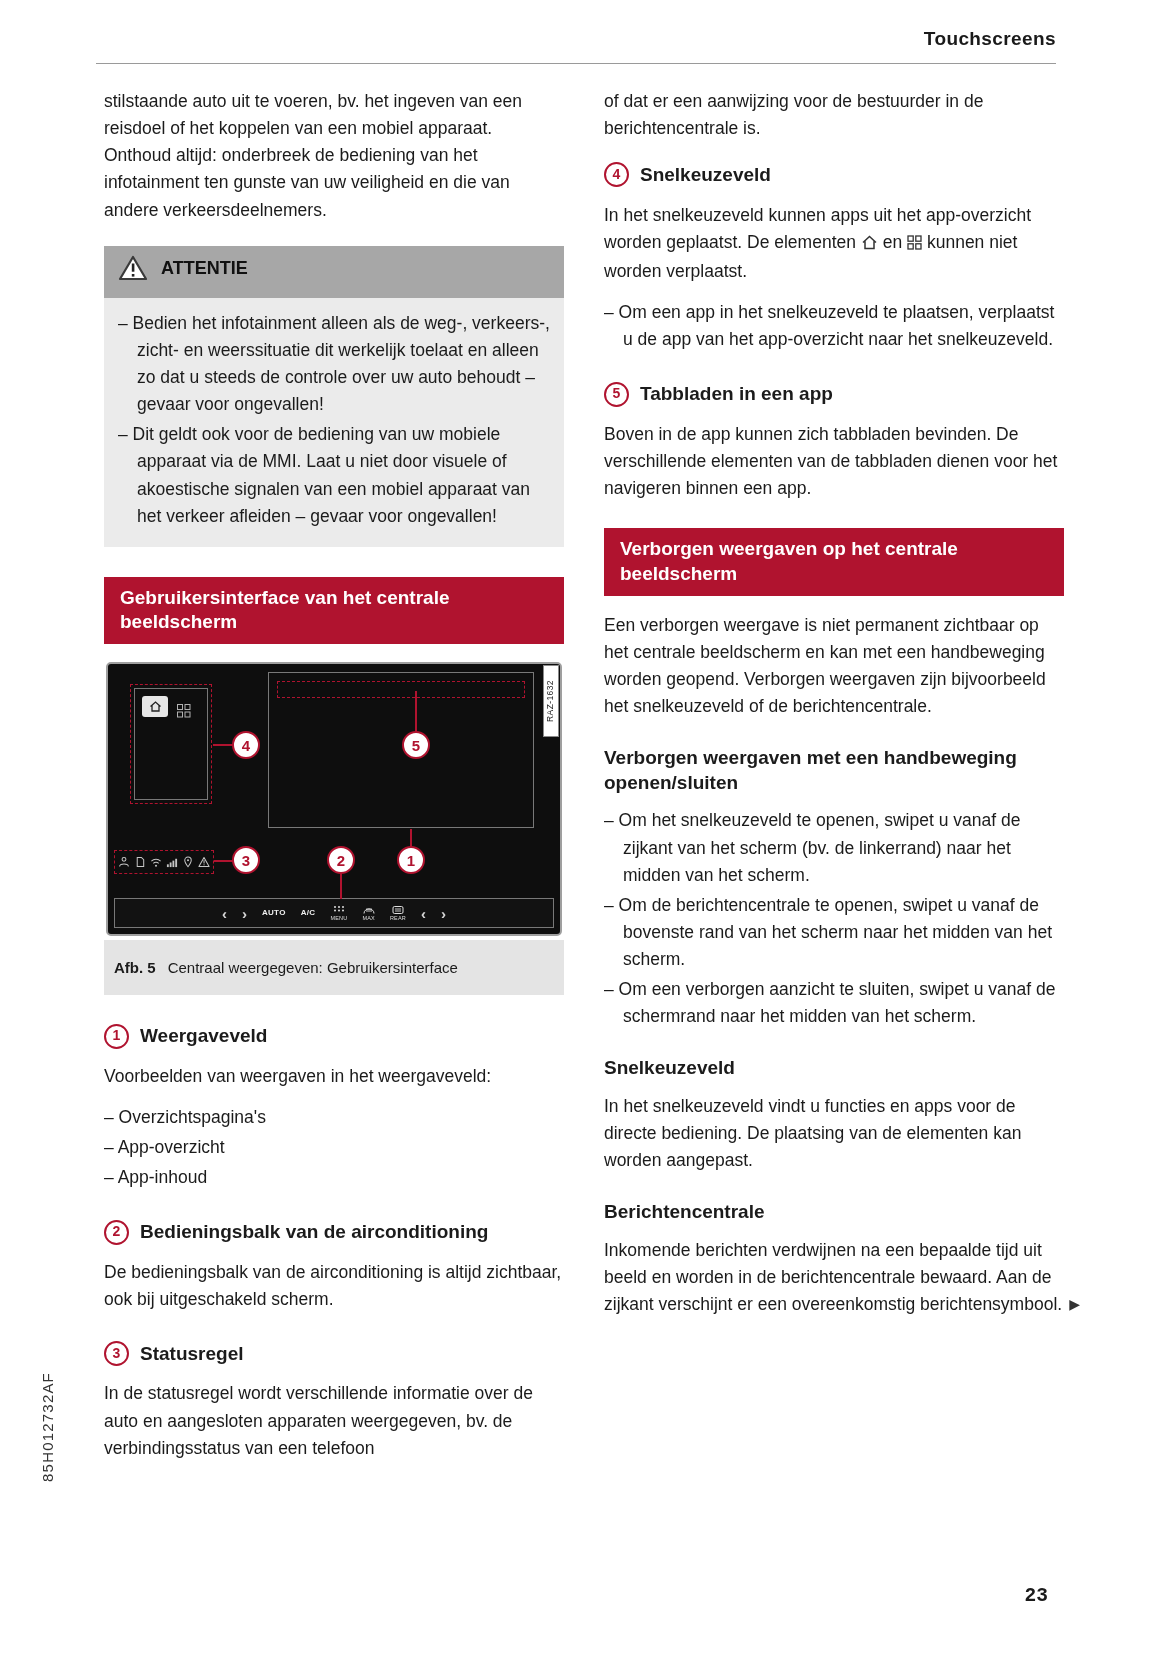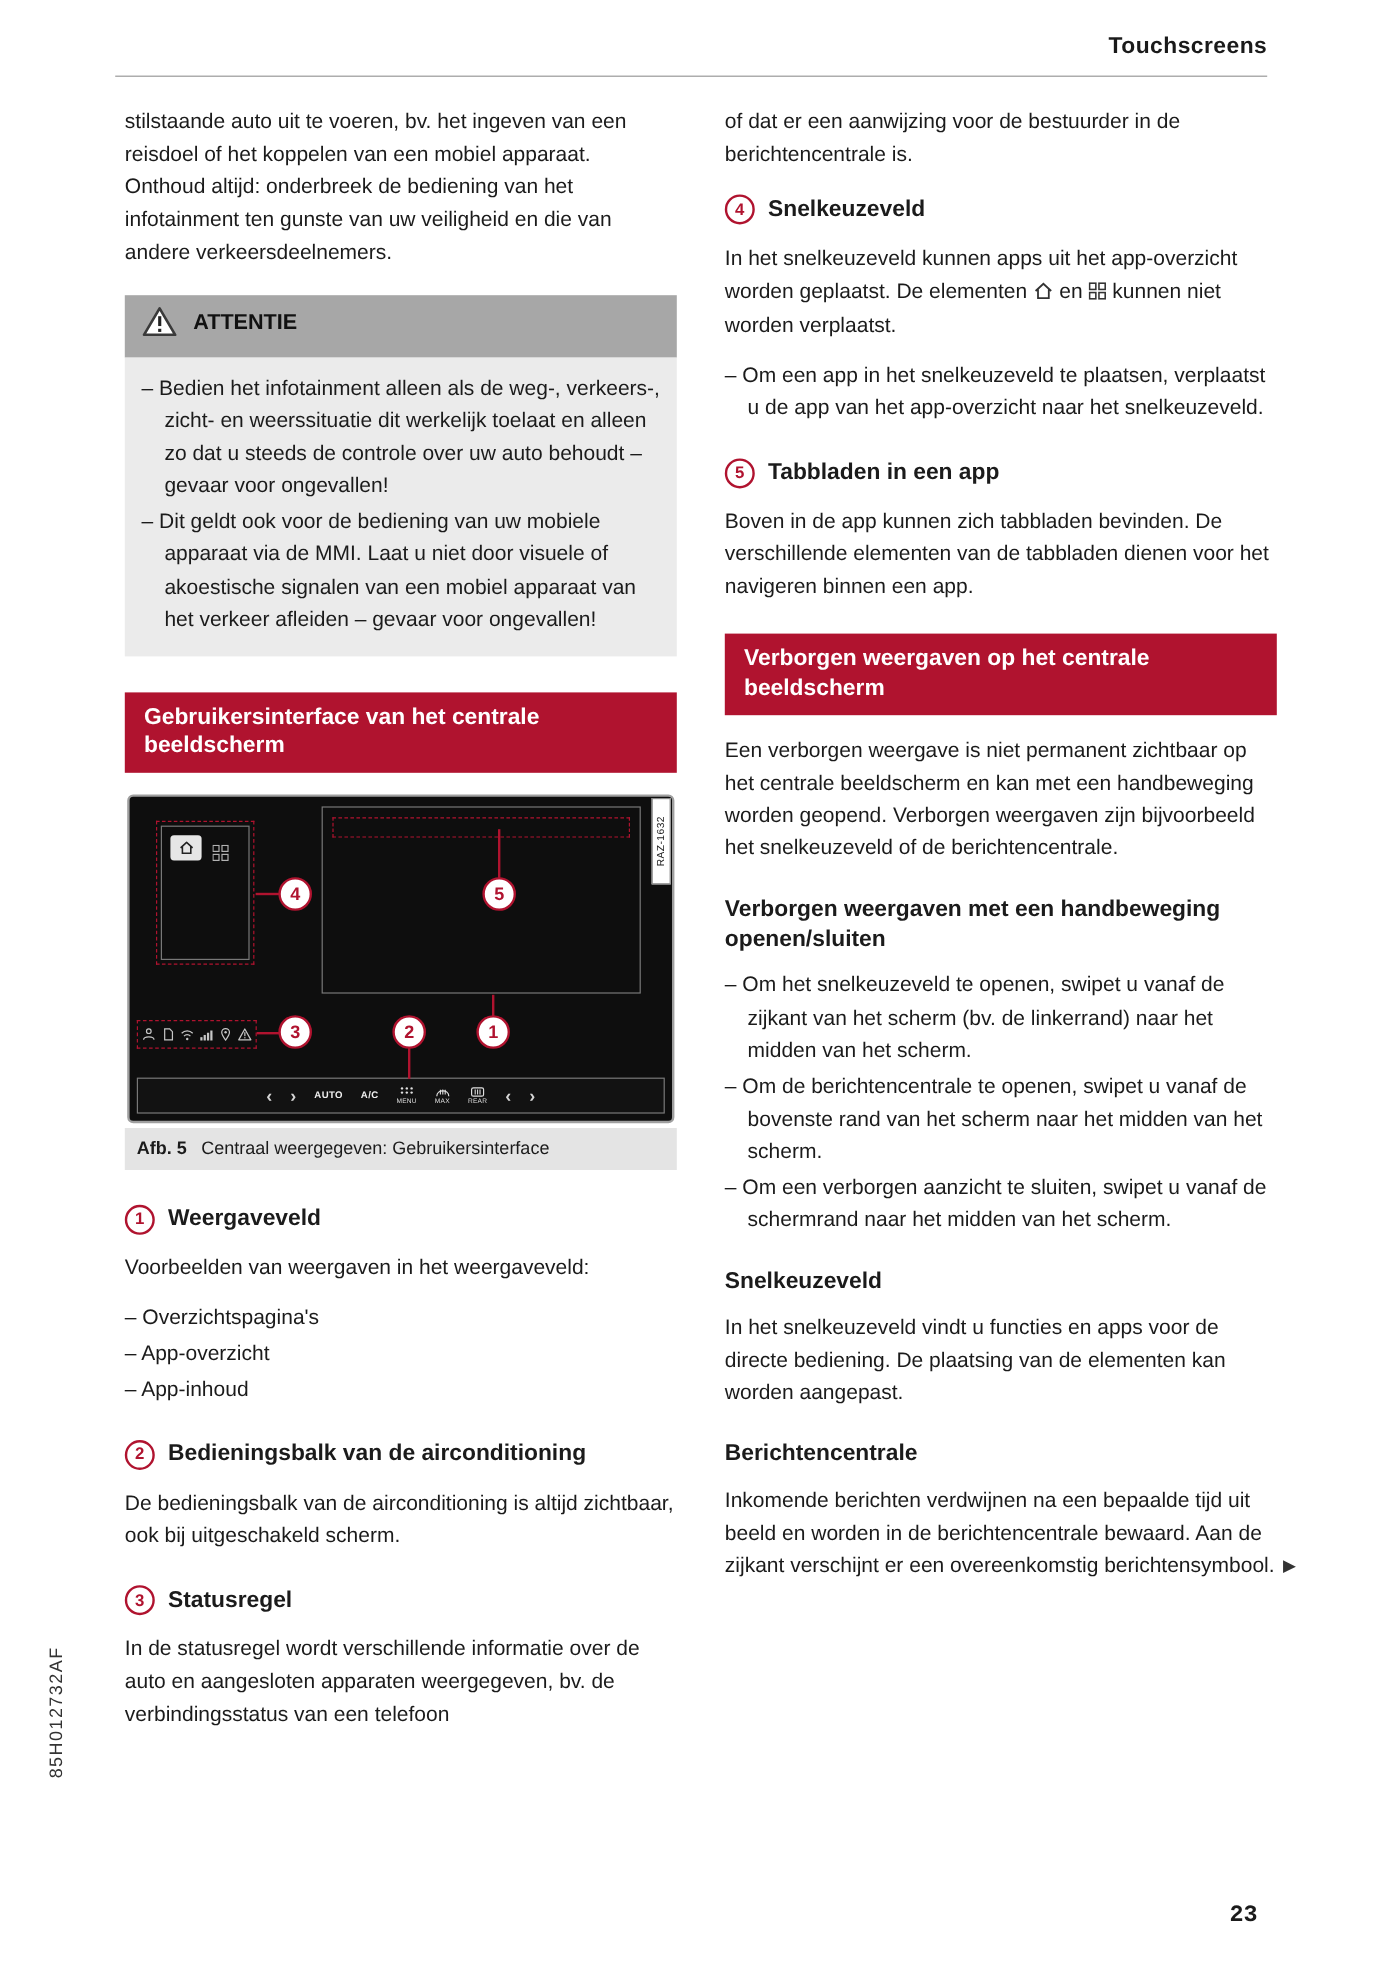--- a/index.html
+++ b/index.html
@@ -61,21 +61,21 @@
   .c3 { left:124px; top:182px; } .c2 { left:219px; top:182px; } .c1 { left:289px; top:182px; }
   .cline { position:absolute; background:#b0132f; z-index:4; }
   .l4 { left:105px; top:80px; width:20px; height:2px; }
   .l5 { left:307px; top:27px; width:2px; height:41px; }
   .l1 { left:302px; top:165px; width:2px; height:18px; }
   .l2 { left:232px; top:209px; width:2px; height:26px; }
   .l3 { left:106px; top:196px; width:19px; height:2px; }
   .img-code { position:absolute; right:1px; top:1px; width:16px; height:72px; background:#fff;
               border:1px solid #8a8a8a; display:flex; align-items:center; justify-content:center; z-index:6; }
   .img-code span { writing-mode:vertical-rl; transform:rotate(180deg); font-size:8.5px; color:#222; letter-spacing:.4px; }
-  .fig-caption { display:flex; align-items:center; gap:12px; background:#e4e4e4; padding:6px 10px;
+  .fig-caption { display:flex; align-items:center; gap:12px; background:#e4e4e4; padding:16px 10px;
                  font-size:15px; margin-top:2px; color:#1b1b1b; }
   .fig-caption .cap-label { font-weight:bold; }
 
   
   .num-heading { display:flex; align-items:center; gap:11px; font-size:19px; font-weight:bold; margin:26px 0 12px; }
   .num-circle { flex:0 0 auto; width:25px; height:25px; border-radius:50%; border:2px solid #b0132f;
                 color:#b0132f; font-size:14px; font-weight:bold; background:#fff;
                 display:flex; align-items:center; justify-content:center; }
   .subhead { font-size:19px; font-weight:bold; line-height:1.3; margin:26px 0 12px; }
   .dash-list { margin-bottom:14px; }

